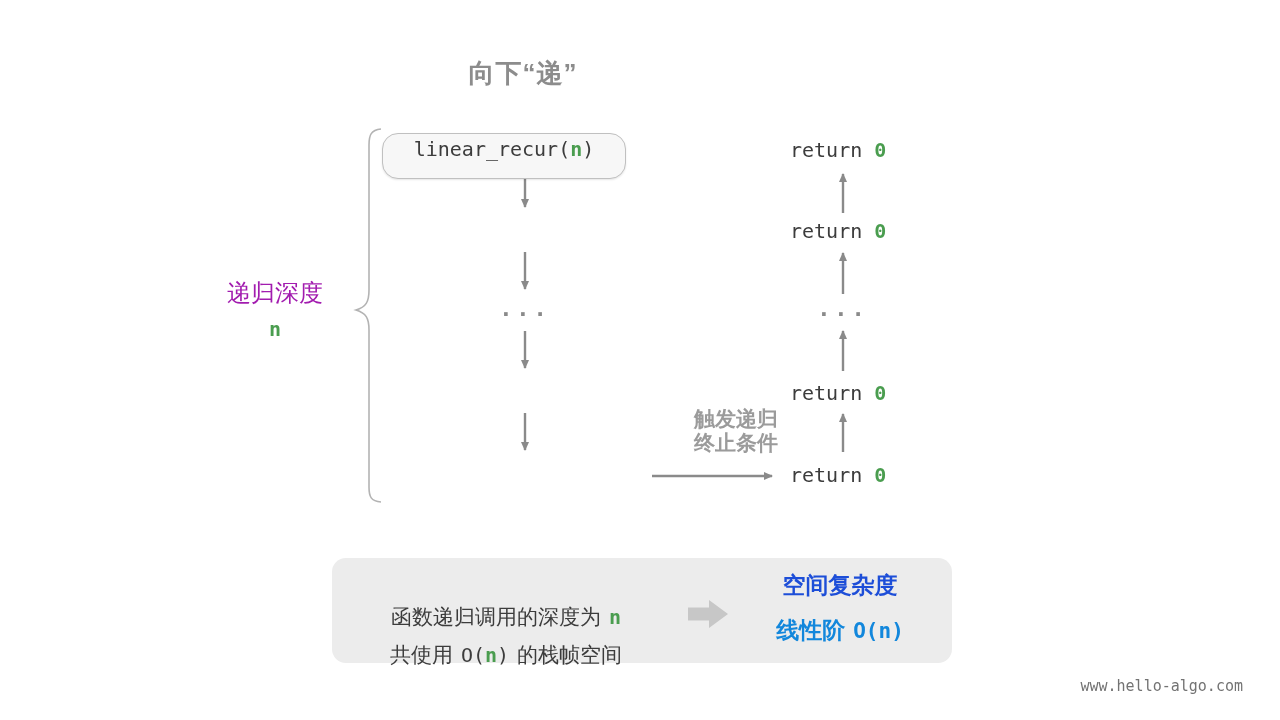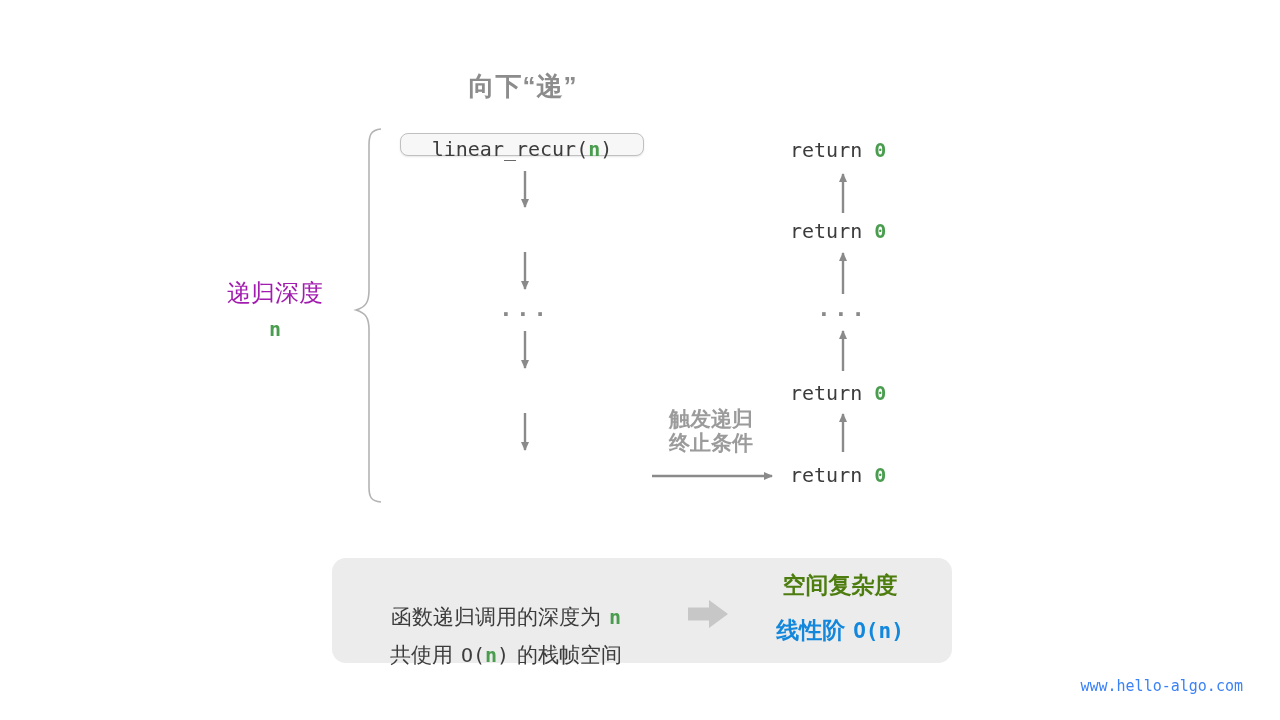--- a/index.html
+++ b/index.html
@@ -12,31 +12,31 @@
     font-family: "Liberation Sans", sans-serif;
     color: #3c3c3c;
   }
   .abs { position: absolute; }
   .mono { font-family: "DejaVu Sans Mono", monospace; }
   .green { color: #4a9d4f; font-weight: bold; }
   .blue  { color: #1287dc; font-weight: bold; }
 
   
   .col-header {
-    top: 70px; width: 220px; height: 32px; line-height: 32px;
+    top: 57px; width: 220px; height: 32px; line-height: 32px;
     font-size: 26px; font-weight: bold; color: #8c8c8c;
     text-align: center; letter-spacing: 1px;
   }
 
   
   .call-box {
-    left: 400px; width: 244px; height: 23px;
+    left: 382px; width: 244px; height: 46px;
     background: #f7f7f7;
     border: 1.5px solid #c0c0c0;
-    border-radius: 8px;
+    border-radius: 16px;
     box-shadow: 0 1px 2px rgba(0,0,0,0.10);
     box-sizing: border-box;
     line-height: 31px; text-align: center;
     font-family: "DejaVu Sans Mono", monospace;
     font-size: 20px; color: #3c3c3c;
     white-space: pre;
   }
 
   
   .return-row {
@@ -55,44 +55,44 @@
     letter-spacing: 4px;
   }
 
   
   .depth-label { left: 195px; top: 278px; width: 160px; text-align: center; }
   .depth-label .line1 { font-size: 24px; color: #a21caf; height: 30px; line-height: 30px; }
   .depth-label .line2 { margin-top: 8px; font-size: 20px; height: 26px; line-height: 26px; }
 
   
   .base-note {
-    left: 645px; top: 407px; width: 132px;
+    left: 670px; top: 407px; width: 132px;
     font-size: 21px; font-weight: bold; color: #9b9b9b;
     text-align: center; line-height: 24px;
   }
 
   
   .summary {
     left: 332px; top: 558px; width: 620px; height: 105px;
     background: #ececec; border-radius: 14px;
   }
   .summary .left-block { position: absolute; left: 14px; top: 13px; width: 320px; text-align: center; margin-top: 28px; }
   .summary .s-line { height: 36px; line-height: 36px; font-size: 21px; color: #3c3c3c; white-space: pre; }
   .summary .s-line + .s-line { margin-top: 2px; }
   .summary .code-frag { font-family: "DejaVu Sans Mono", monospace; font-size: 20px; }
   .summary .right-block { position: absolute; left: 398px; top: 9px; width: 220px; text-align: center; }
-  .summary .r-title { height: 36px; line-height: 36px; font-size: 23px; font-weight: bold; color: #4d7c0f; }
+  .summary .r-title { height: 36px; line-height: 36px; font-size: 23px; font-weight: bold; color: #1d4ed8; }
   .summary .r-result { margin-top: 9px; height: 36px; line-height: 36px; font-size: 23px; }
   .summary .r-result .val { font-family: "DejaVu Sans Mono", monospace; font-size: 21px; margin-left: 8px; }
 
   
   .watermark {
     right: 37px; top: 676px; height: 20px; line-height: 20px;
     font-family: "DejaVu Sans Mono", monospace;
-    font-size: 15px; color: #3b82f6;
+    font-size: 15px; color: #737373;
   }
 
   svg.arrow-layer { position: absolute; left: 0; top: 0; }
   .flow-line { stroke: #8a8a8a; stroke-width: 2.4; fill: none; }
   .brace-path { stroke: #b3b3b3; stroke-width: 1.6; fill: none; }
 </style>
 </head>
 <body>
 
 <div id="canvas">

